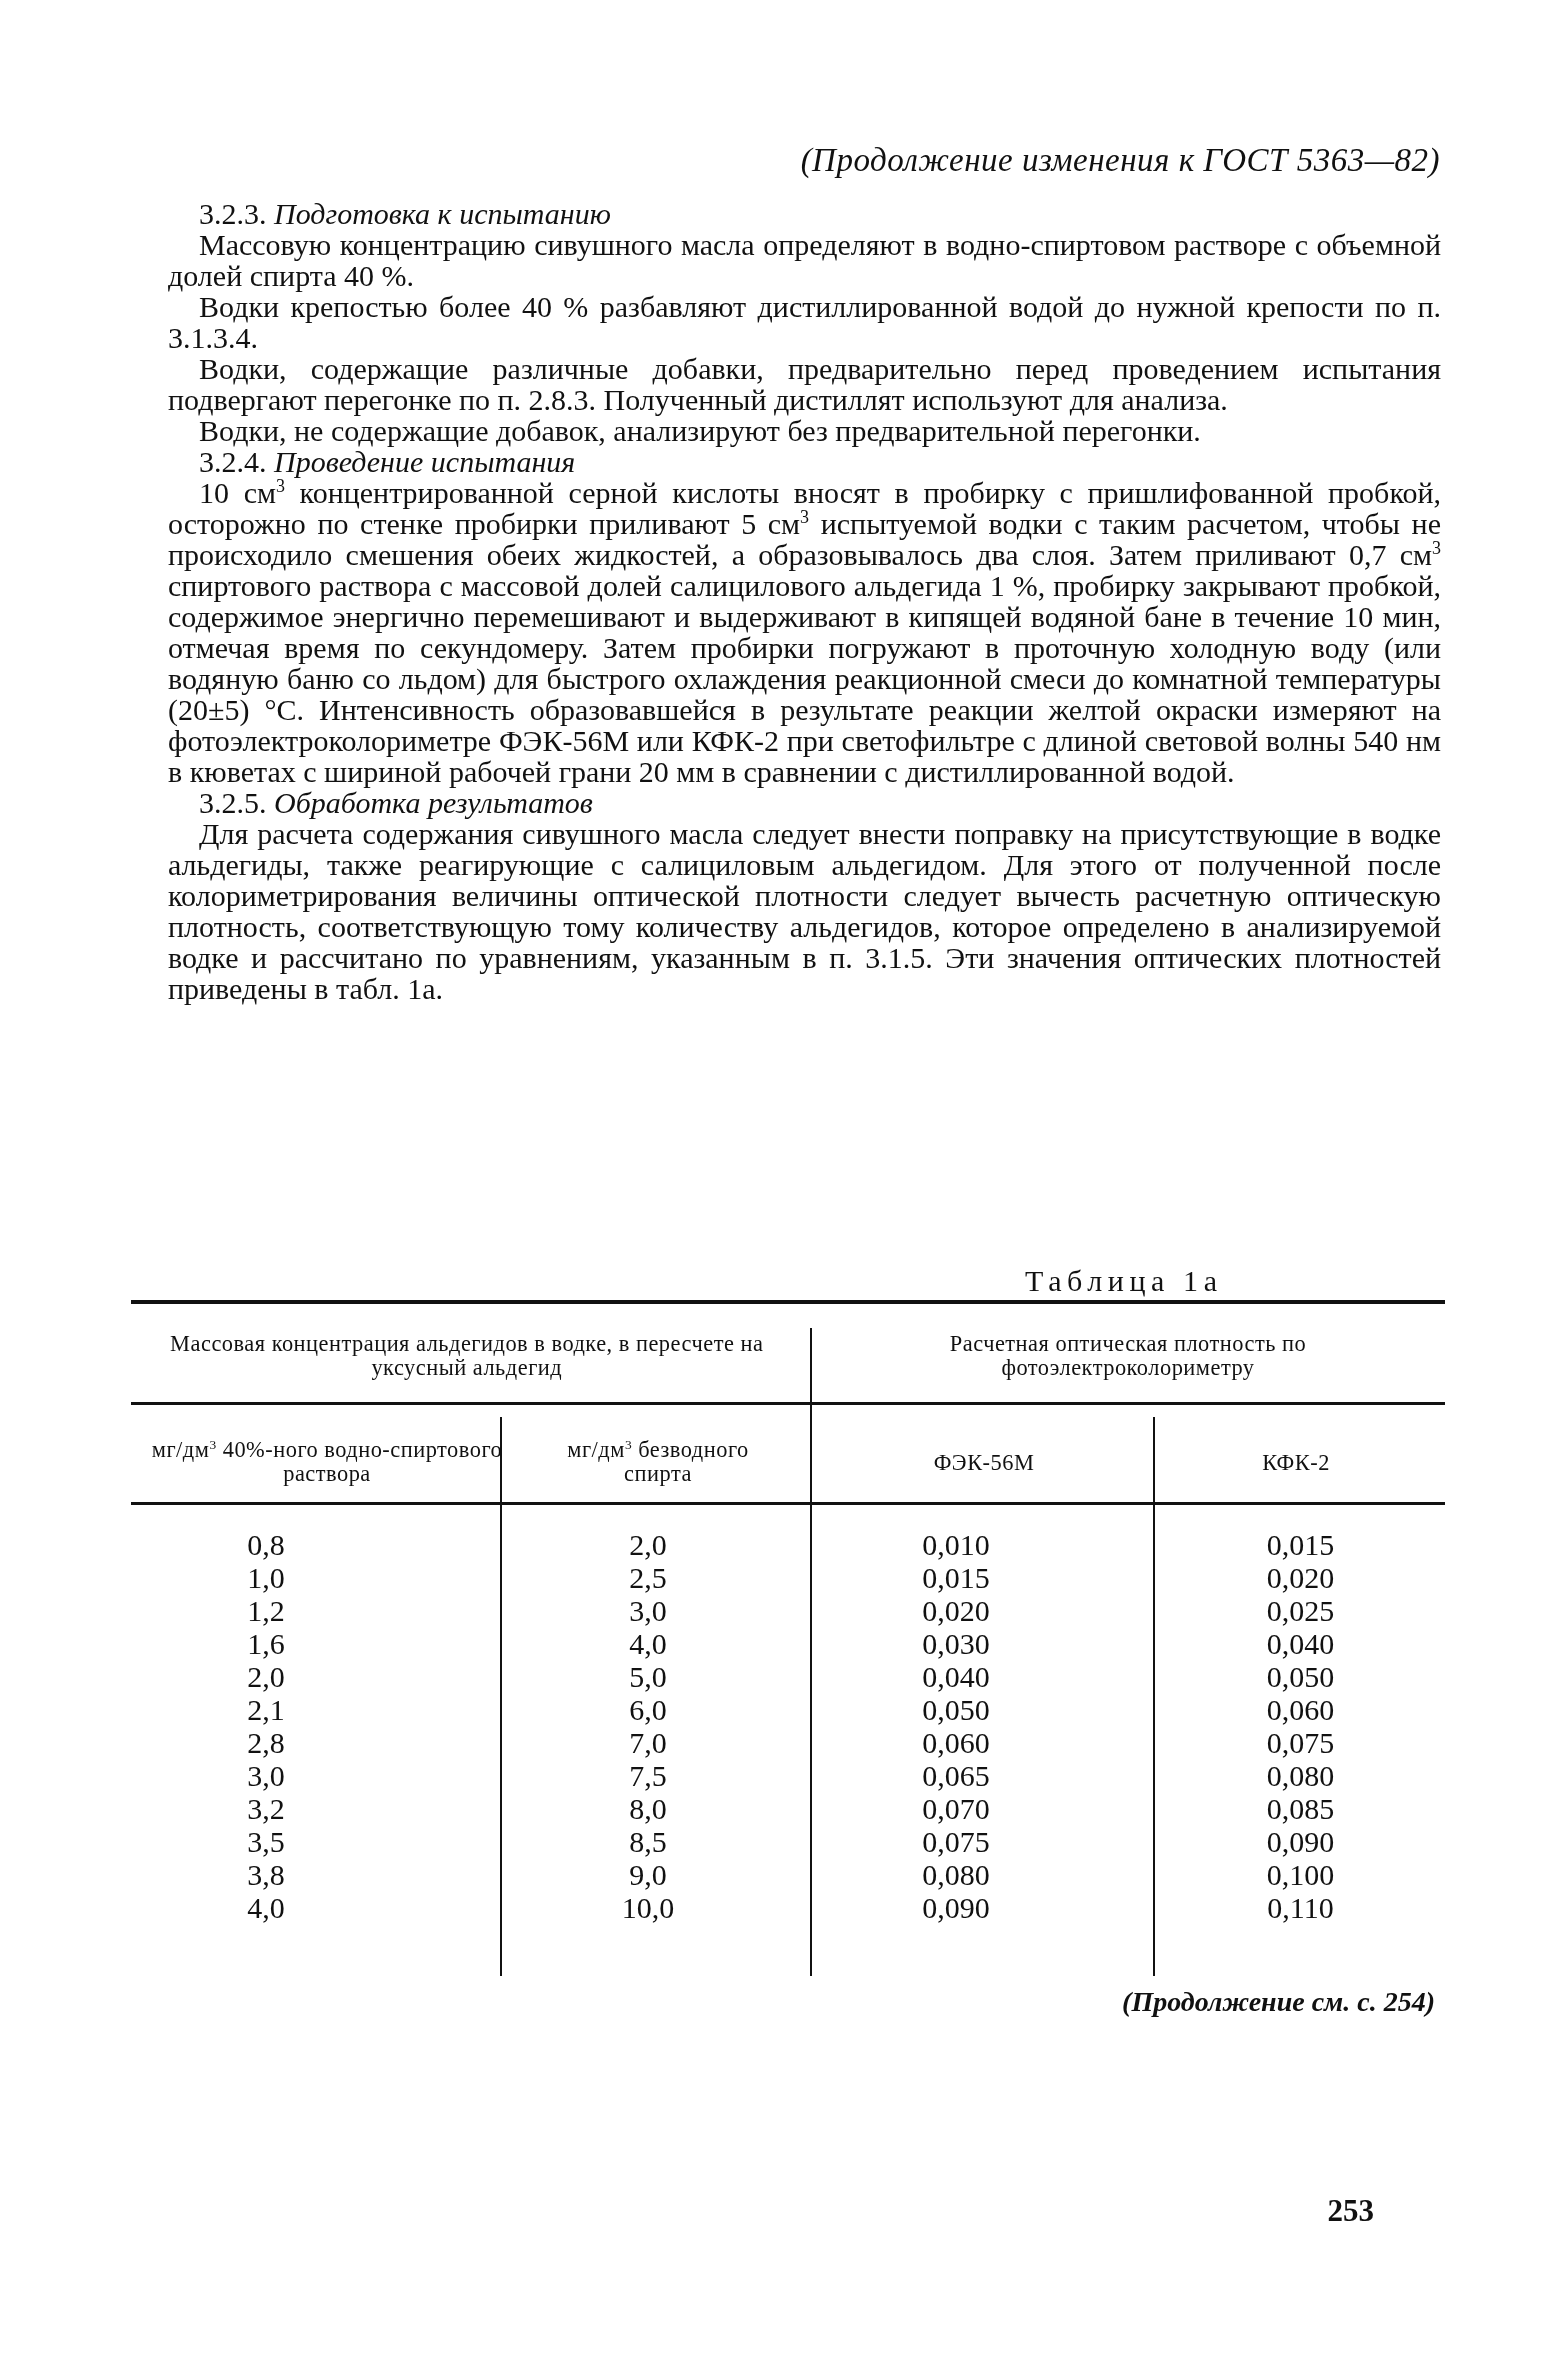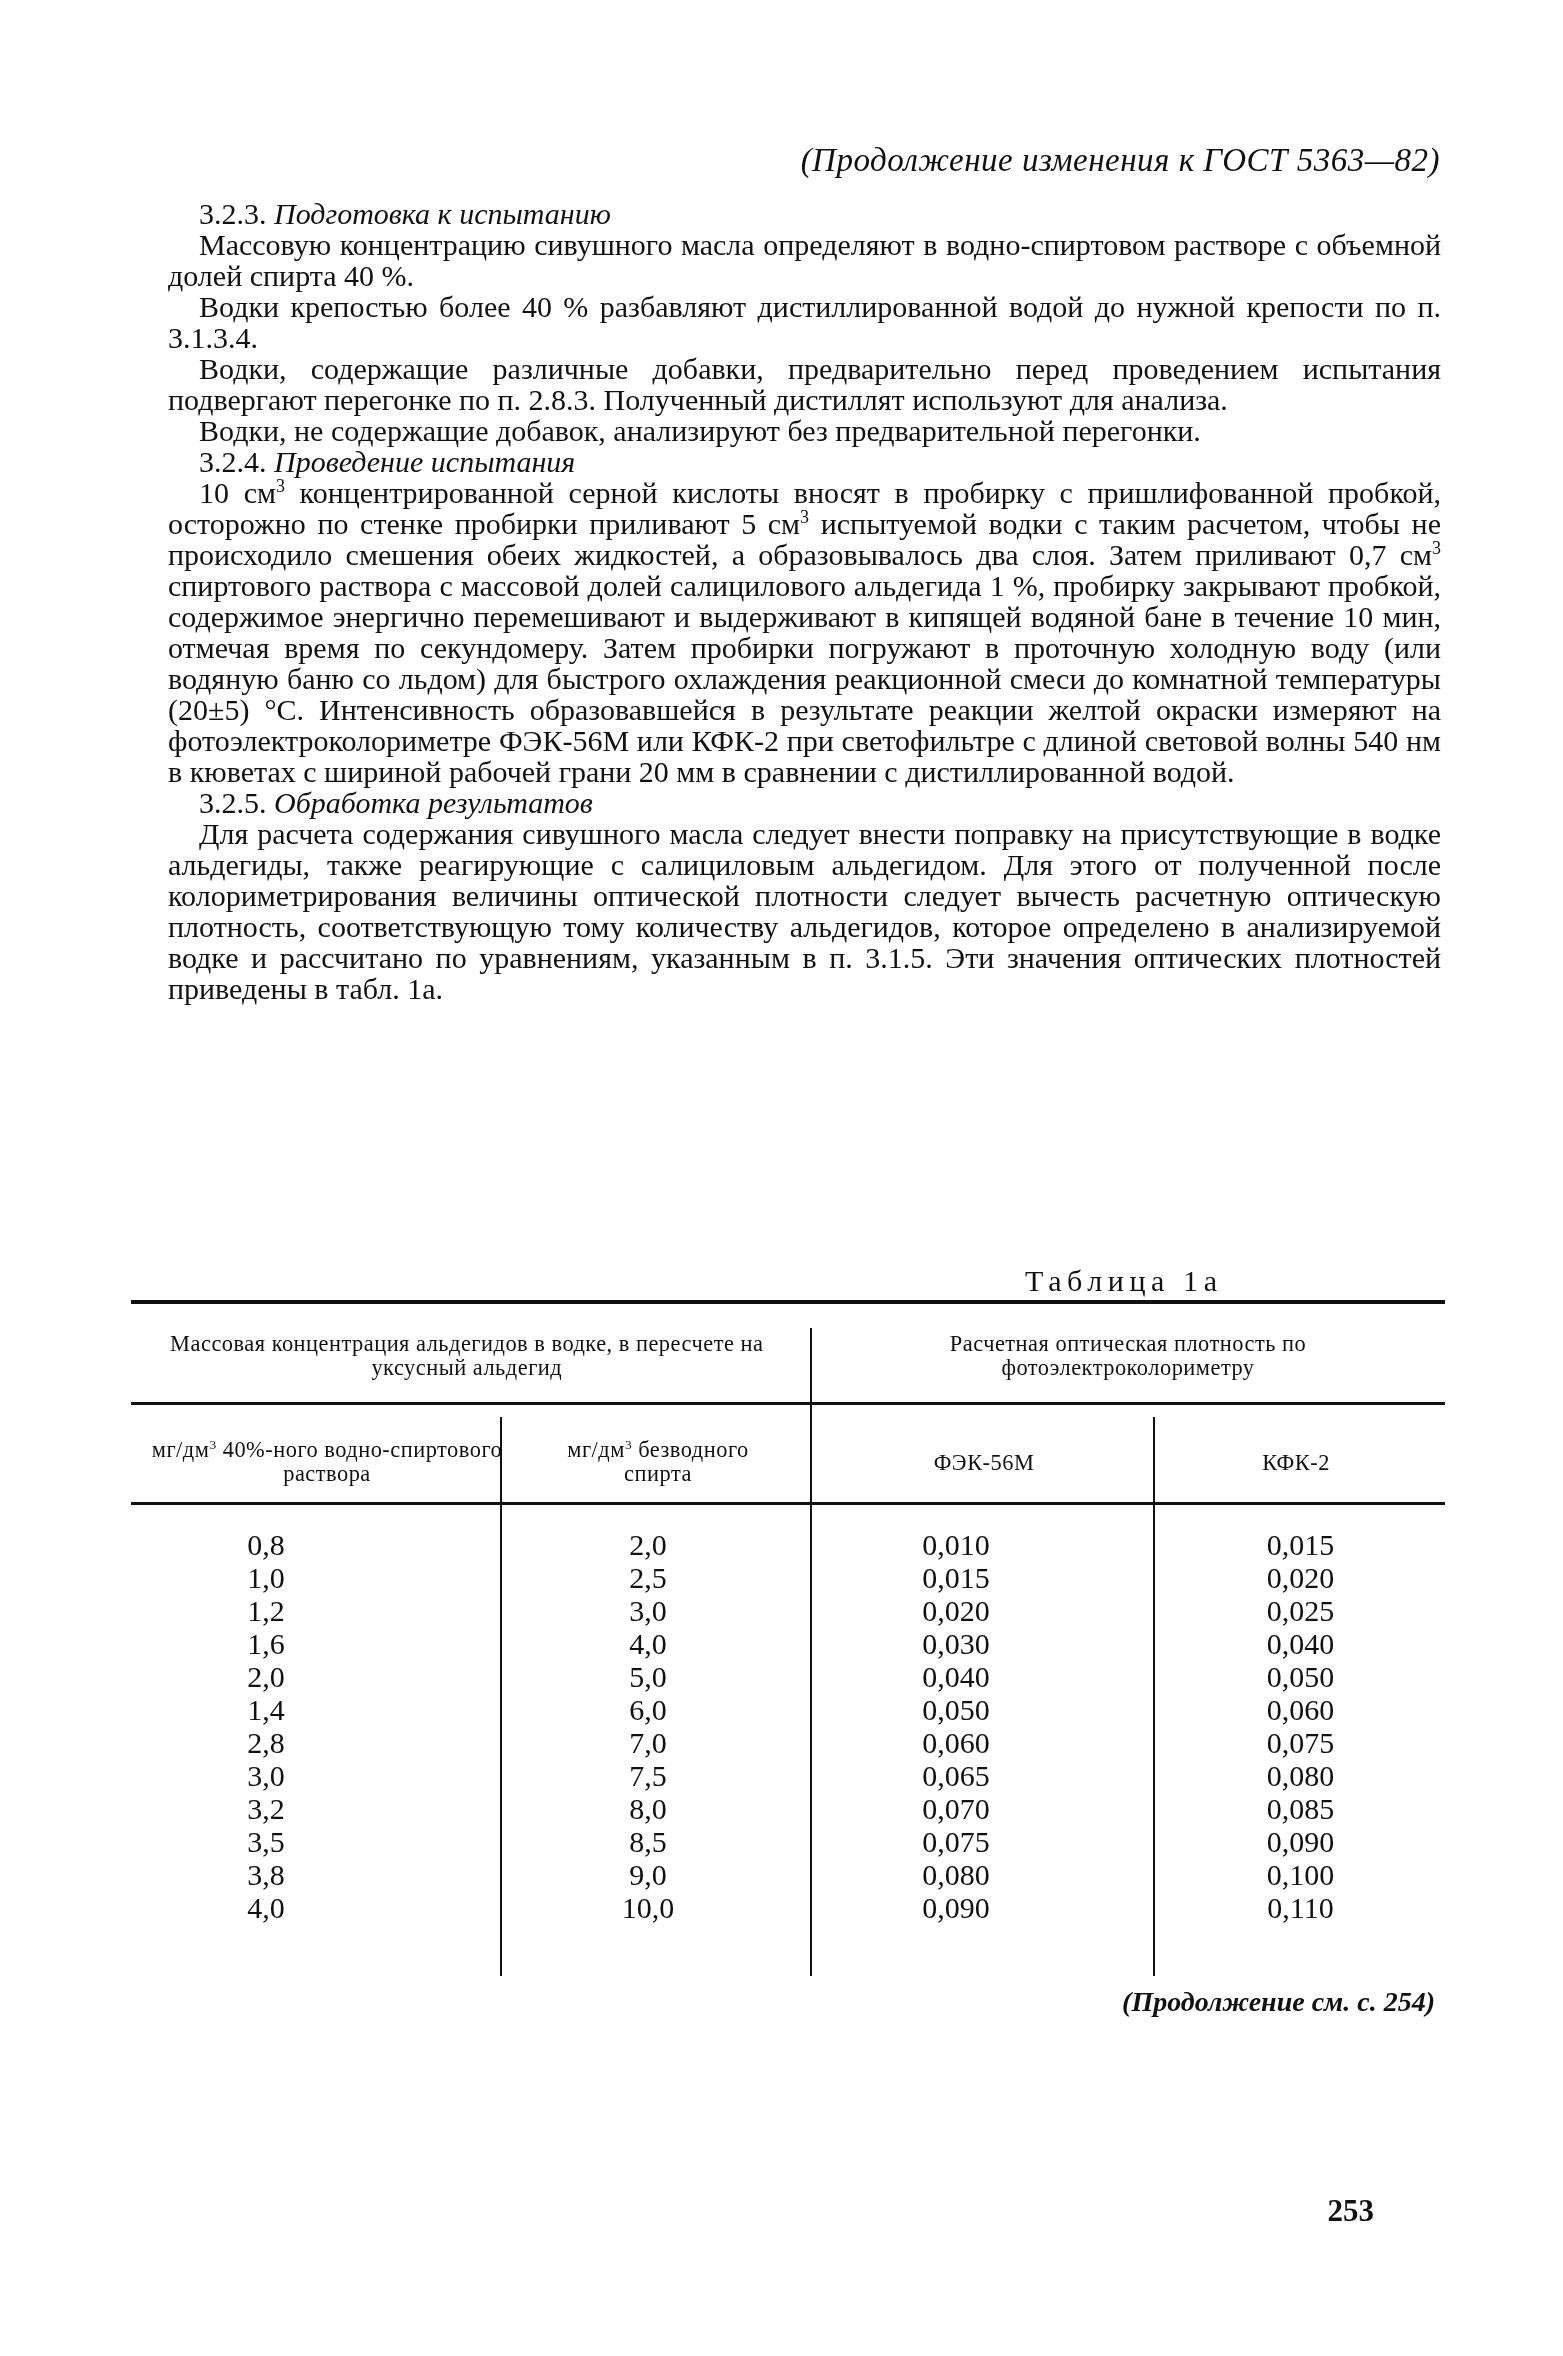--- a/index.html
+++ b/index.html
@@ -102,21 +102,21 @@
     </div>
     <div class="hcell" style="left:690px;top:151px;width:326px;">ФЭК-56М</div>
     <div class="hcell" style="left:1025px;top:151px;width:280px;">КФК-2</div>
 
     <div class="col" style="left:0;width:270px;" id="col0">
         <div>0,8</div>
         <div>1,0</div>
         <div>1,2</div>
         <div>1,6</div>
         <div>2,0</div>
-        <div>1,4</div>
+        <div>2,1</div>
         <div>2,8</div>
         <div>3,0</div>
         <div>3,2</div>
         <div>3,5</div>
         <div>3,8</div>
         <div>4,0</div>
       </div>
     <div class="col" style="left:382px;width:270px;" id="col1">
         <div>2,0</div>
         <div>2,5</div>

